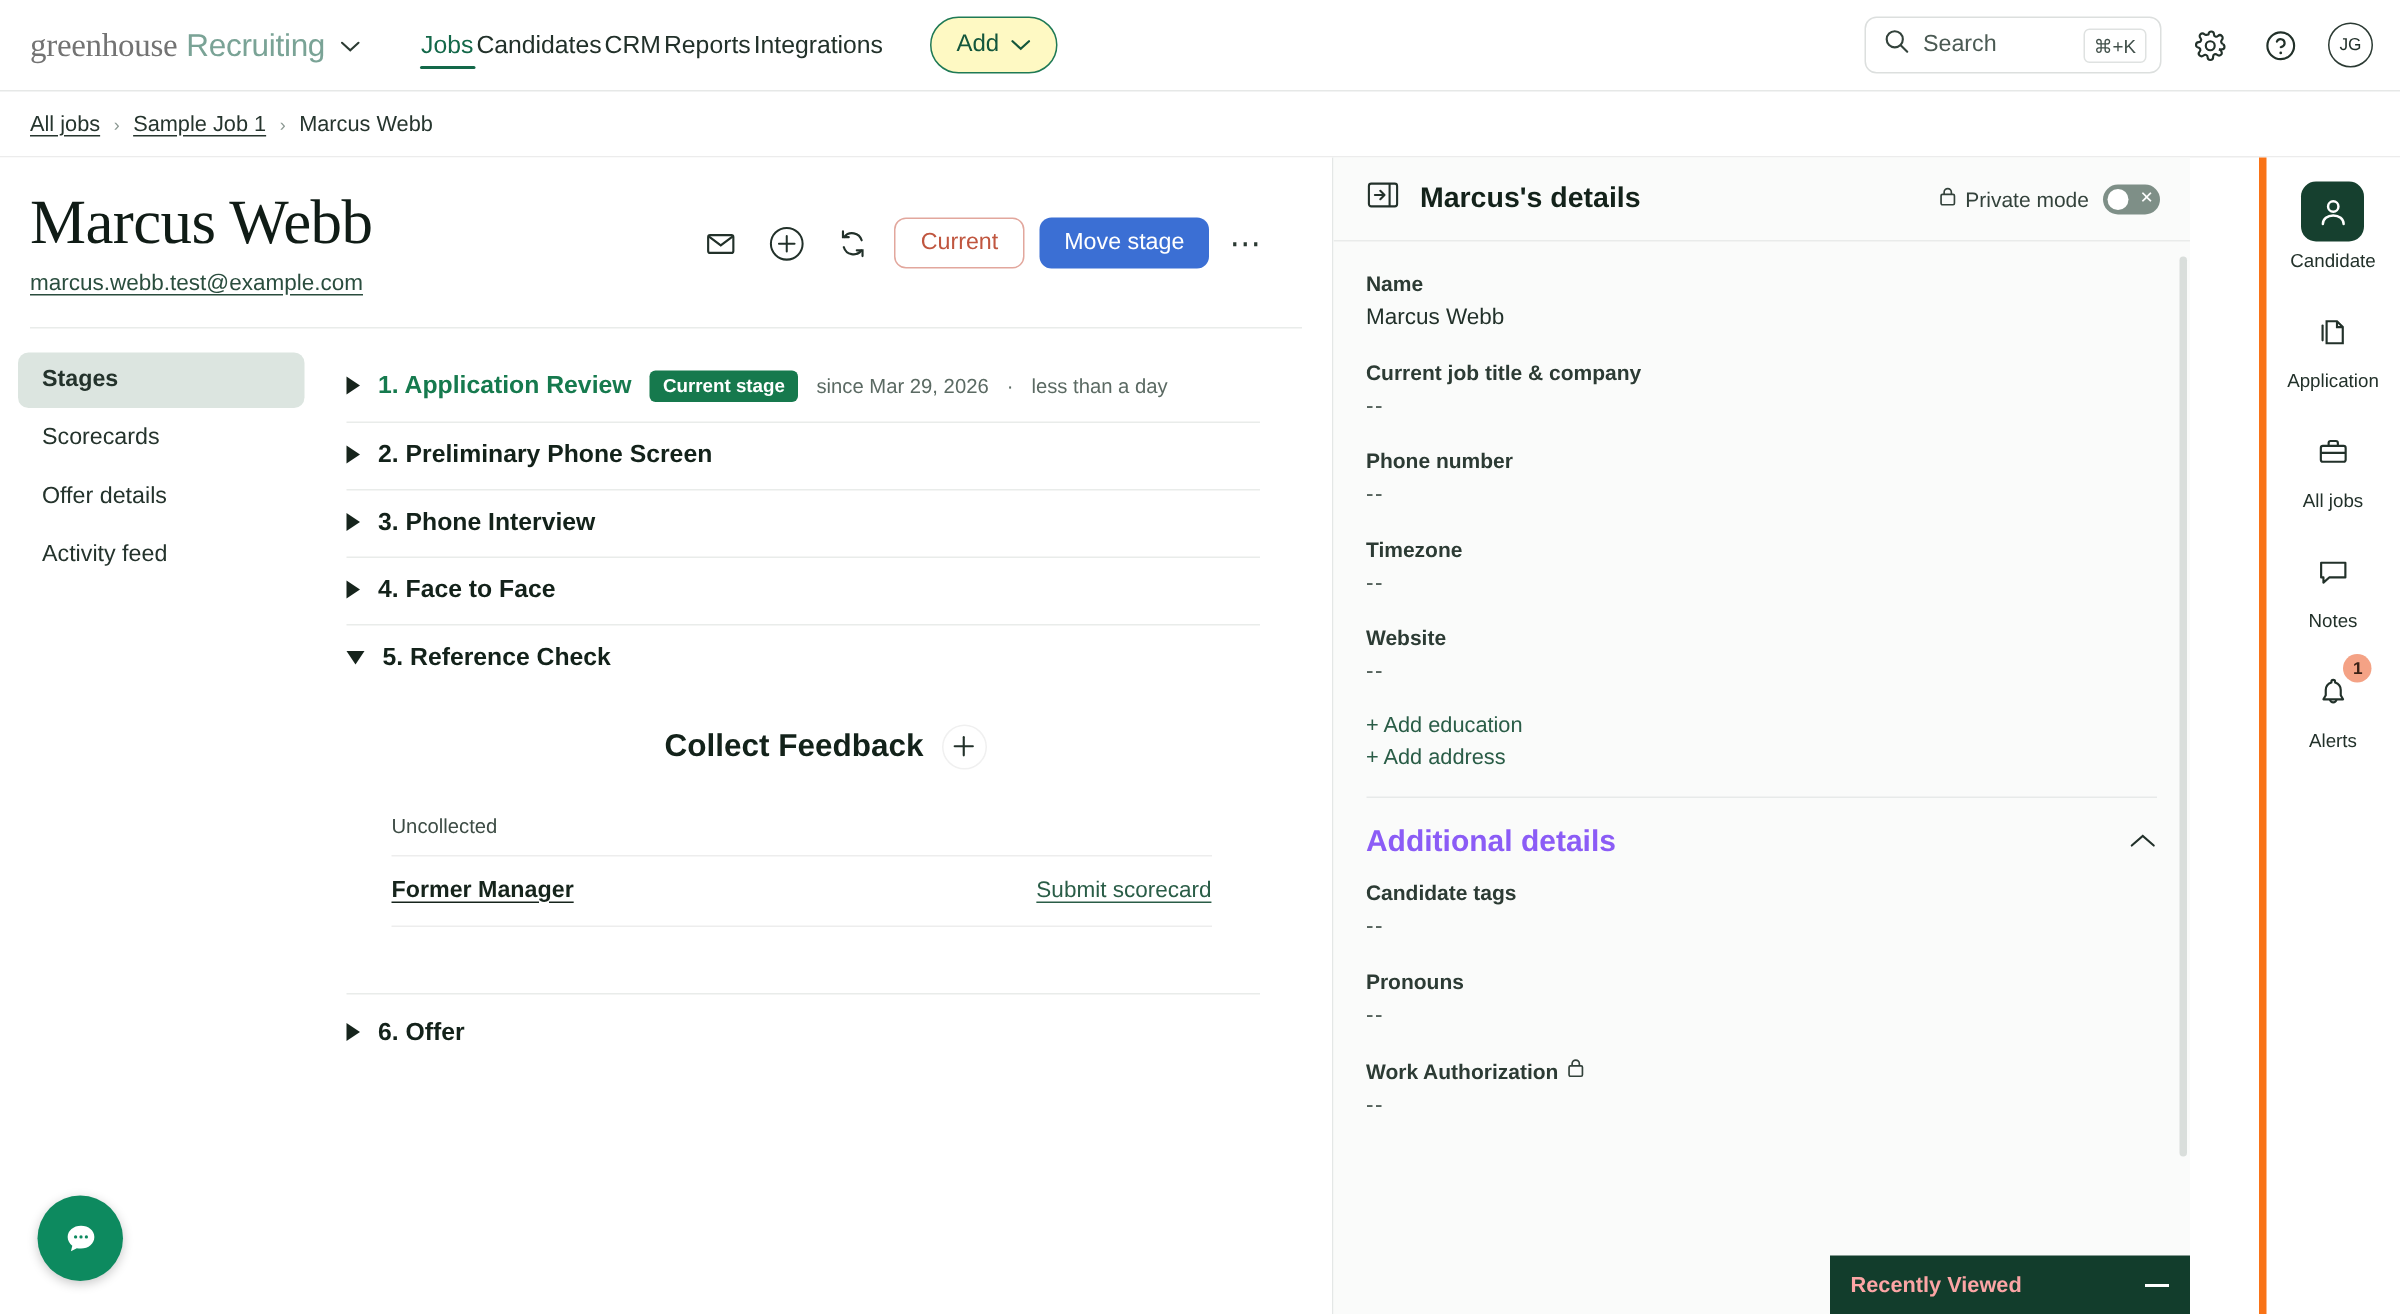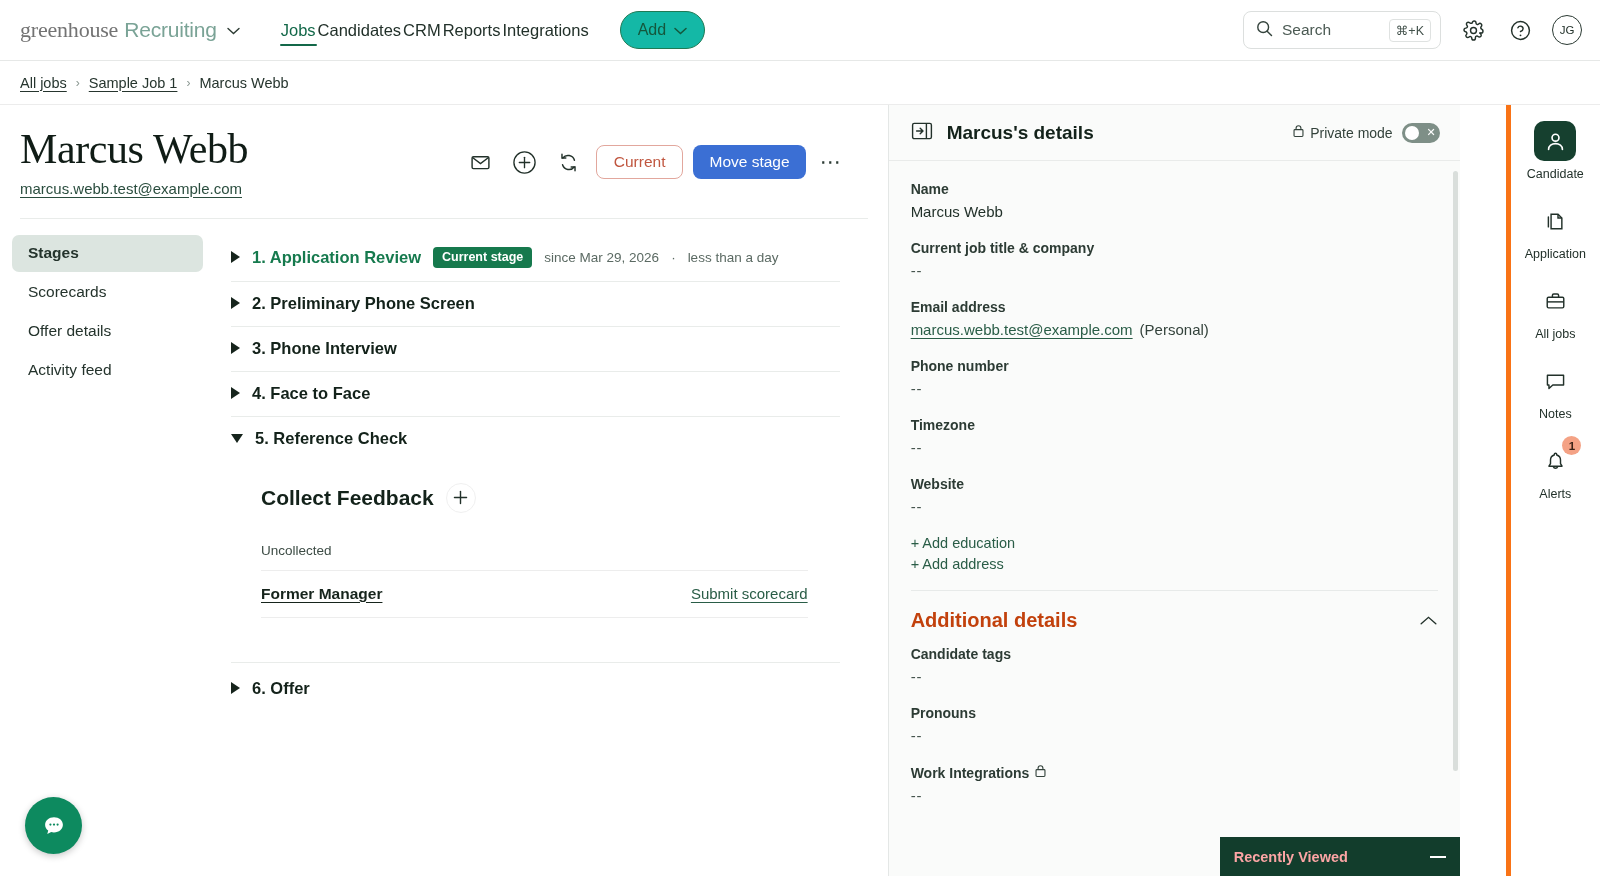--- a/index.html
+++ b/index.html
@@ -31,21 +31,21 @@
   .navlink.active { color: #136849; font-weight: 500; }
   .navlink.active::after {
     content: ""; position: absolute; left: 0; right: 0; bottom: -1px;
     height: 2.5px; background: #136849; border-radius: 2px;
   }
 
   .addbtn {
     margin-left: 30px; height: 38px; padding: 0 17px;
     border: 1.5px solid #1f7a55; border-radius: 22px;
     display: flex; align-items: center; gap: 8px;
-    color: #14573c; font-size: 16px; background: #14b8a6; cursor: pointer;
+    color: #14573c; font-size: 16px; background: #fef9c3; cursor: pointer;
   }
 
   .topright { margin-left: auto; display: flex; align-items: center; gap: 17px; }
   .searchbox {
     width: 198px; height: 38px; border: 1px solid #dcdfde; border-radius: 8px;
     display: flex; align-items: center; padding: 0 9px 0 12px; gap: 9px; background: #fff; cursor: text;
   }
   .searchbox .ph { font-size: 15.5px; color: #4b5a53; flex: 1; }
   .kbd {
     font-size: 12.5px; color: #41504a; border: 1px solid #dfe2e1;
@@ -116,21 +116,21 @@
   .tri.open { border-left: 6.5px solid transparent; border-right: 6.5px solid transparent; border-top: 9px solid #16241c; border-bottom: none; }
   .stage-title { font-size: 16.5px; font-weight: 700; color: #13221a; }
   .stage-title.current { color: #167a4e; }
   .badge-current {
     background: #16794d; color: #fff; font-size: 12.5px; font-weight: 600;
     padding: 3.5px 9px; border-radius: 4px; white-space: nowrap;
   }
   .stage-meta { font-size: 13.5px; color: #5b6a63; }
 
   .expanded { padding: 22px 0 0 30px; border-bottom: 1px solid #e9ecea; }
-  .collect-row { display: flex; align-items: center; gap: 12px; }
+  .collect-row { display: flex; align-items: center; gap: 12px; justify-content: center; }
   .collect-title { font-size: 21px; font-weight: 700; color: #13221a; }
   .plus-circ {
     width: 30px; height: 30px; border-radius: 50%; background: #fff;
     border: 1px solid #f0f0f0; display: flex; align-items: center; justify-content: center; cursor: pointer;
   }
   .uncollected { font-size: 13.5px; color: #3d4c45; margin: 30px 0 12px; }
   .fb-row {
     display: flex; align-items: center; justify-content: space-between;
     border-top: 1px solid #ededed; border-bottom: 1px solid #ededed;
     padding: 14px 0; margin-right: 32px;
@@ -165,21 +165,21 @@
   .det-body { padding: 20px 22px 0; }
   .field { margin-bottom: 20px; }
   .flabel { font-size: 14px; font-weight: 700; color: #2c3b34; margin-bottom: 6px; display: flex; align-items: center; gap: 5px; }
   .fval { font-size: 15px; color: #22312a; }
   .fval.dash { color: #46554e; letter-spacing: 1px; }
   .fval a { color: #2a5d47; text-decoration: underline; text-underline-offset: 3px; cursor: pointer; }
   .fval .paren { color: #33423b; margin-left: 7px; }
   .addlink { display: block; font-size: 14.5px; color: #2a5d47; text-underline-offset: 3px; margin-bottom: 5px; cursor: pointer; }
   .sec-divider { height: 1px; background: #e7eae9; margin: 18px 0 0; }
   .sec-head { display: flex; align-items: center; padding: 18px 0 14px; }
-  .sec-title { font-size: 20px; font-weight: 700; color: #c2410c; text-align: right; }
+  .sec-title { font-size: 20px; font-weight: 700; color: #8b5cf6; text-align: right; }
   .chev { margin-left: auto; cursor: pointer; }
 
   .vscroll {
     position: absolute; right: 2px; top: 66px; width: 5px; height: 600px;
     background: #d9dedb; border-radius: 3px; cursor: pointer;
   }
 
   .recent {
     position: absolute; right: 0px; bottom: 0; width: 240px; height: 39px;
     background: #123d2c; color: #fca5a5; display: flex; align-items: center;
@@ -417,26 +417,20 @@
       <div class="field">
         <div class="flabel">Name</div>
         <div class="fval">Marcus Webb</div>
       </div>
 
       <div class="field">
         <div class="flabel">Current job title &amp; company</div>
         <div class="fval dash">--</div>
       </div>
 
-      <div class="field">
-        <div class="flabel">Email address</div>
-        <div class="fval">
-          <a>marcus.webb.test@example.com</a><span class="paren">(Personal)</span>
-        </div>
-      </div>
 
       <div class="field">
         <div class="flabel">Phone number</div>
         <div class="fval dash">--</div>
       </div>
 
       <div class="field">
         <div class="flabel">Timezone</div>
         <div class="fval dash">--</div>
       </div>
@@ -465,21 +459,21 @@
         <div class="fval dash">--</div>
       </div>
 
       <div class="field">
         <div class="flabel">Pronouns</div>
         <div class="fval dash">--</div>
       </div>
 
       <div class="field">
         <div class="flabel">
-          <span>Work Integrations</span>
+          <span>Work Authorization</span>
           <span>
             <svg width="13" height="14" viewBox="0 0 14 15" fill="none" stroke="#33423b" stroke-width="1.2">
               <rect x="2.2" y="6" width="9.6" height="7.4" rx="1"></rect>
               <path d="M4.4 6V4.4a2.6 2.6 0 015.2 0V6"></path>
             </svg>
           </span>
         </div>
         <div class="fval dash">--</div>
       </div>
 

